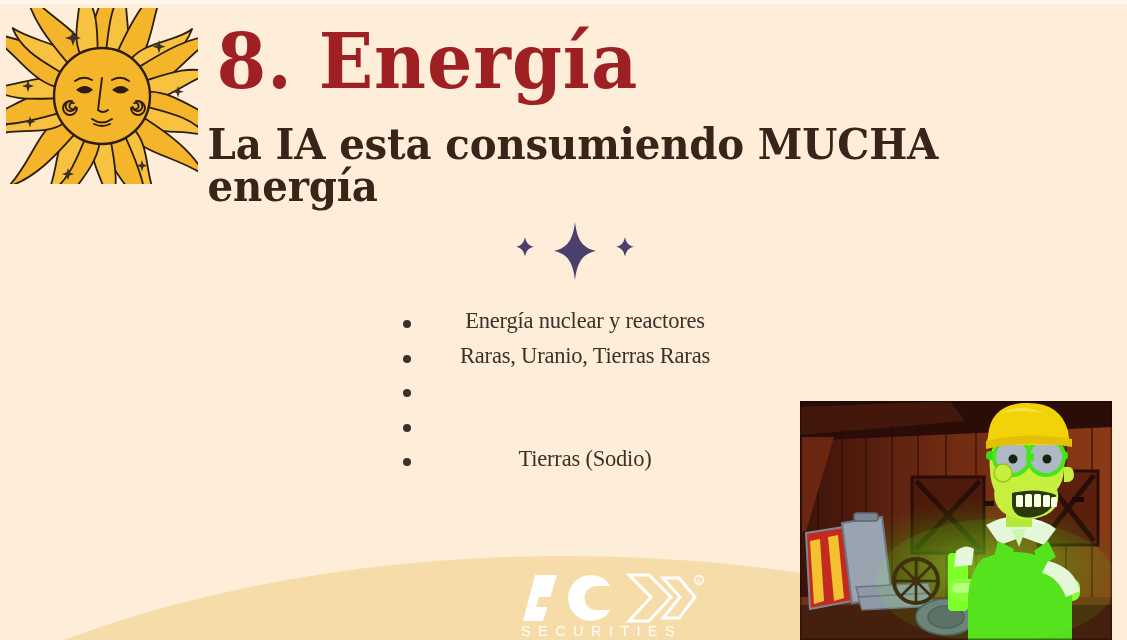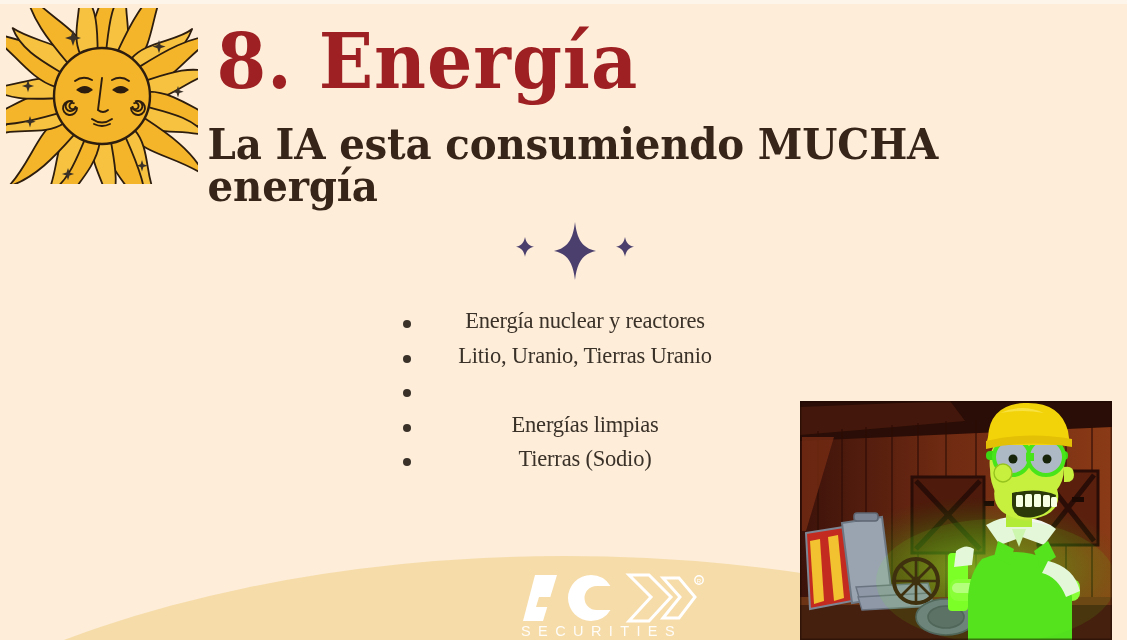--- a/index.html
+++ b/index.html
@@ -299,28 +299,27 @@
     </svg>
   </div>
 
   <ul id="bullet-list">
     <li>
       <span class="bullet-dot"></span>
       <span>Energía nuclear y reactores</span>
     </li>
     <li>
       <span class="bullet-dot"></span>
-      <span>Litio, Uranio, Tierras Uranio</span>
+      <span>Raras, Uranio, Tierras Raras</span>
     </li>
     <li>
       <span class="bullet-dot"></span>
     </li>
     <li>
       <span class="bullet-dot"></span>
-      <span>Energías limpias</span>
     </li>
     <li>
       <span class="bullet-dot"></span>
       <span>Tierras (Sodio)</span>
     </li>
   </ul>
 
   <div id="homer-frame">
     <svg width="312" height="239" viewBox="0 0 312 239">
       <defs>

